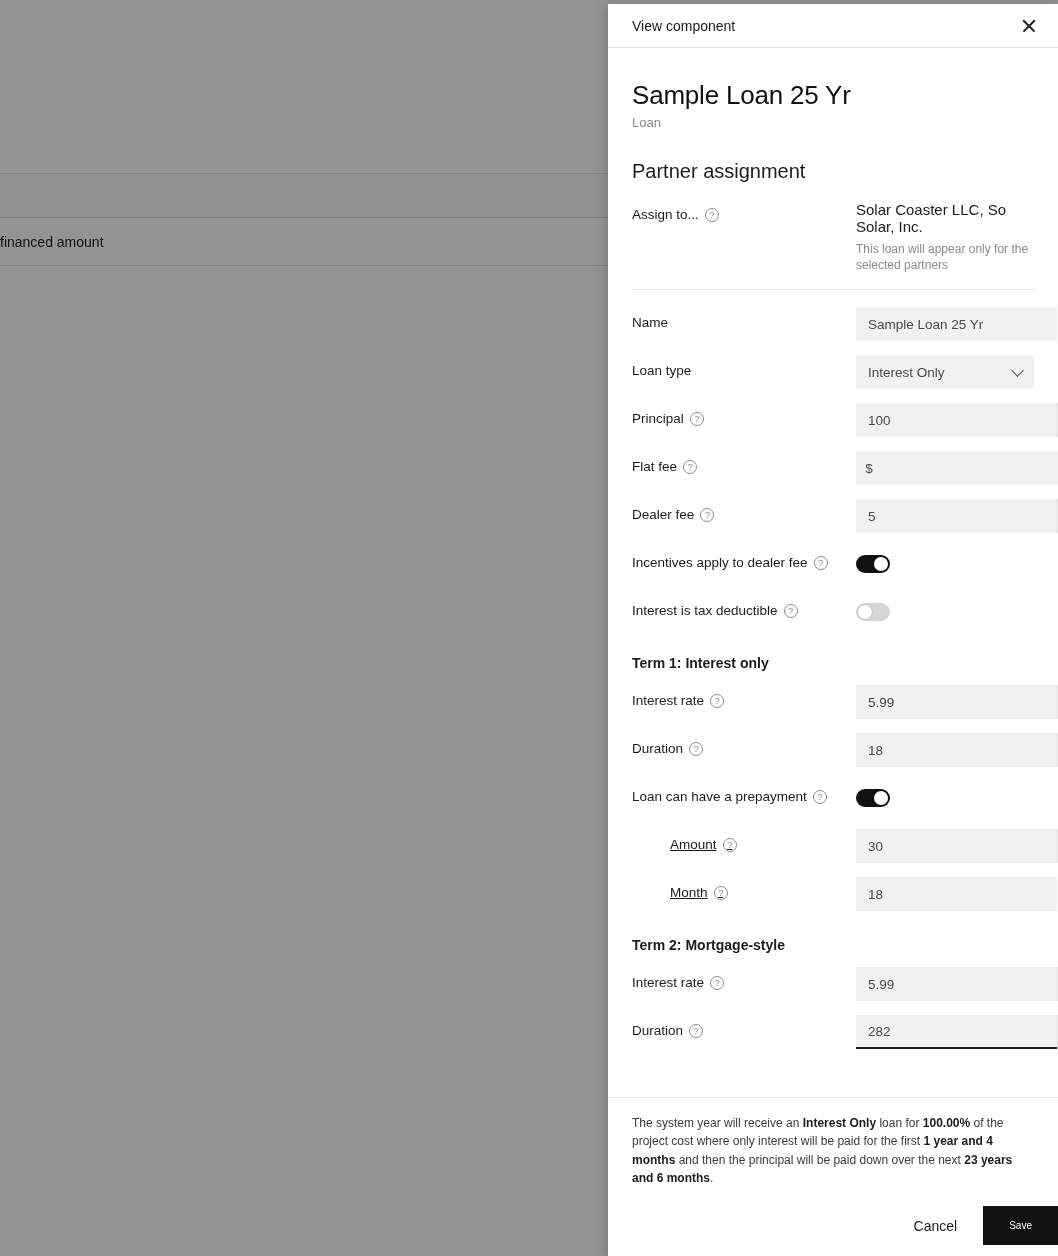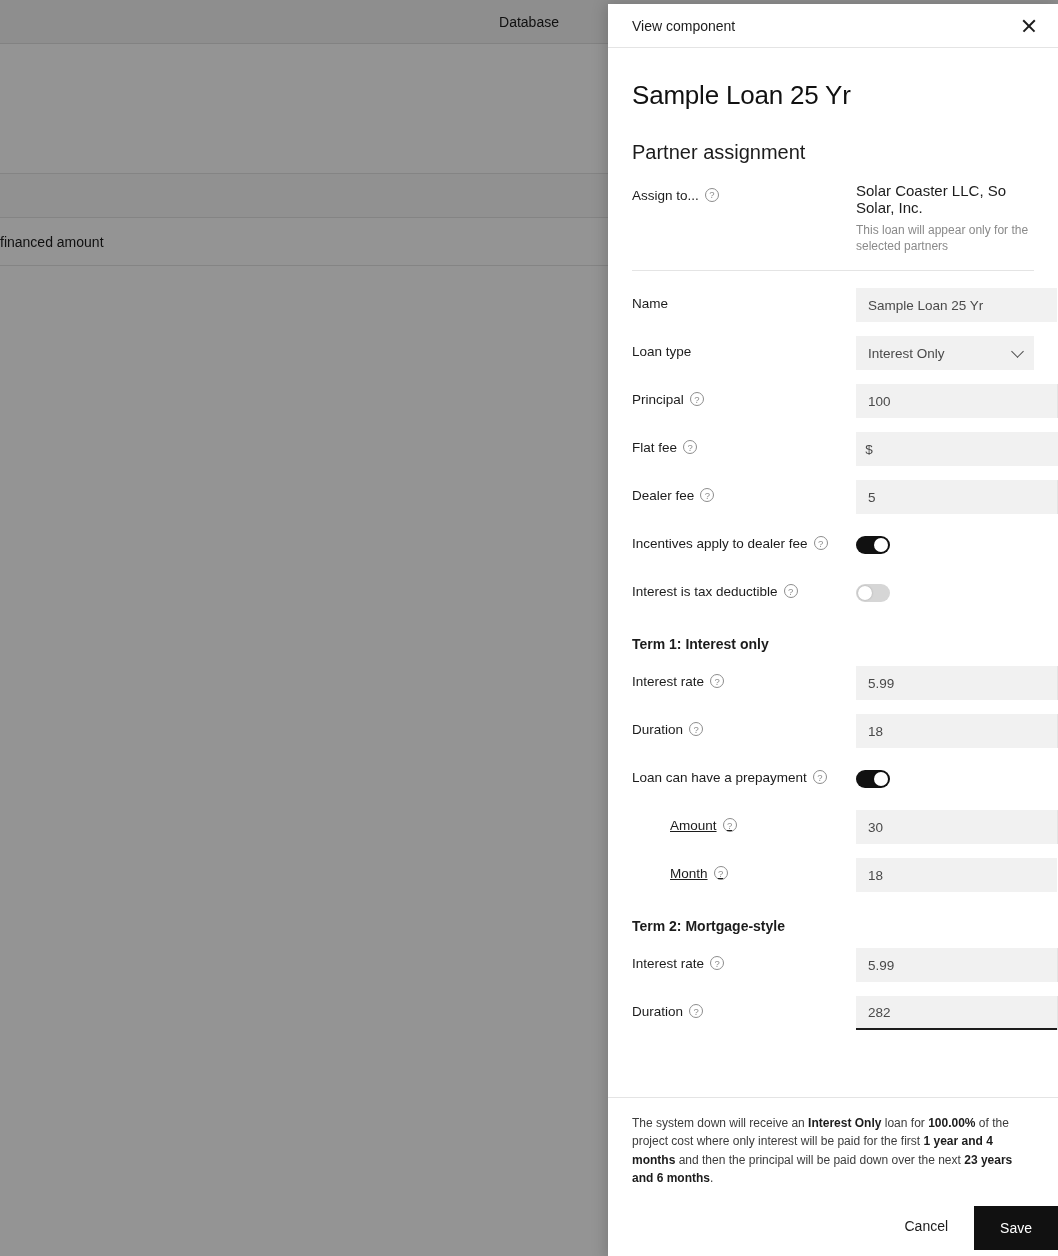--- a/index.html
+++ b/index.html
@@ -82,21 +82,21 @@
 
   
   .row {
     display: flex; align-items: flex-start;
     min-height: 34px;
     margin-bottom: 14px;
   }
   .label {
     width: 224px; flex: 0 0 224px;
     font-size: 13.5px; color: #1c1c1c;
-    display: flex; align-items: flex-start; gap: 6px;
+    display: flex; align-items: center; gap: 6px;
     padding-top: 8px;
   }
   .label.indent { padding-left: 38px; width: 224px; text-decoration: underline; }
 
   .help {
     display: inline-flex; align-items: center; justify-content: center;
     width: 14px; height: 14px; border-radius: 50%;
     border: 1px solid #8d8d8d; color: #8d8d8d;
     font-size: 9.5px; line-height: 1; cursor: pointer;
     position: relative; top: 0px;
@@ -175,53 +175,51 @@
   .summary b { font-weight: bold; color: #1c1c1c; }
   .foot-actions {
     display: flex; align-items: flex-start; justify-content: flex-end;
     gap: 8px; padding: 18px 0 0 0; height: 72px;
   }
   .btn-cancel {
     background: transparent; border: none; font-size: 14px; color: #1c1c1c;
     padding: 12px 18px; cursor: pointer; font-family: "Liberation Sans", sans-serif;
   }
   .btn-save {
-    background: #111111; color: #fff; border: none; font-size: 14px;
+    background: #111111; color: #fff; border: none; font-size: 10px;
     padding: 14px 26px; cursor: pointer; font-family: "Liberation Sans", sans-serif;
     margin-right: -24px;
   }
 </style>
 </head>
 <body>
 
 <div id="app">
 
   <div class="bg">
-    <div class="bg-header">
-      <span class="bg-header-title">Database</span>
-    </div>
     <div class="bg-row bg-row-1"></div>
     <div class="bg-row bg-row-2"></div>
     <div class="bg-row bg-row-3">
       <span class="cell">financed amount</span>
     </div>
     <div class="bg-rest"></div>
   </div>
   <div class="dim"></div>
 
   <div class="drawer">
 
     <div class="drawer-head">
       <span class="drawer-head-title">View component</span>
       <button class="close-btn"></button>
     </div>
 
     <div class="drawer-body">
 
       <div class="title">Sample Loan 25 Yr</div>
+      <div class="subtitle">Loan</div>
 
       <div class="section-title">Partner assignment</div>
 
       <div class="row">
         <div class="label">
           <span>Assign to...</span>
           <span class="help">?</span>
         </div>
         <div class="assign-value">
           <div class="assign-main">Solar Coaster LLC, So Solar, Inc.</div>
@@ -383,21 +381,21 @@
         <div class="control">
           <input class="input focused" value="282" style="">
           <span class="suffix">months</span>
         </div>
       </div>
 
     </div>
 
     <div class="drawer-foot">
       <div class="summary">
-        <span>The system down will receive an </span><b>Interest Only</b><span> loan for </span><b>100.00%</b><span> of the project cost where only interest will be paid for the first </span><b>1 year and 4 months</b><span> and then the principal will be paid down over the next </span><b>23 years and 6 months</b><span>.</span>
+        <span>The system year will receive an </span><b>Interest Only</b><span> loan for </span><b>100.00%</b><span> of the project cost where only interest will be paid for the first </span><b>1 year and 4 months</b><span> and then the principal will be paid down over the next </span><b>23 years and 6 months</b><span>.</span>
       </div>
       <div class="foot-actions">
         <button class="btn-cancel">Cancel</button>
         <button class="btn-save">Save</button>
       </div>
     </div>
 
   </div>
 </div>
 

